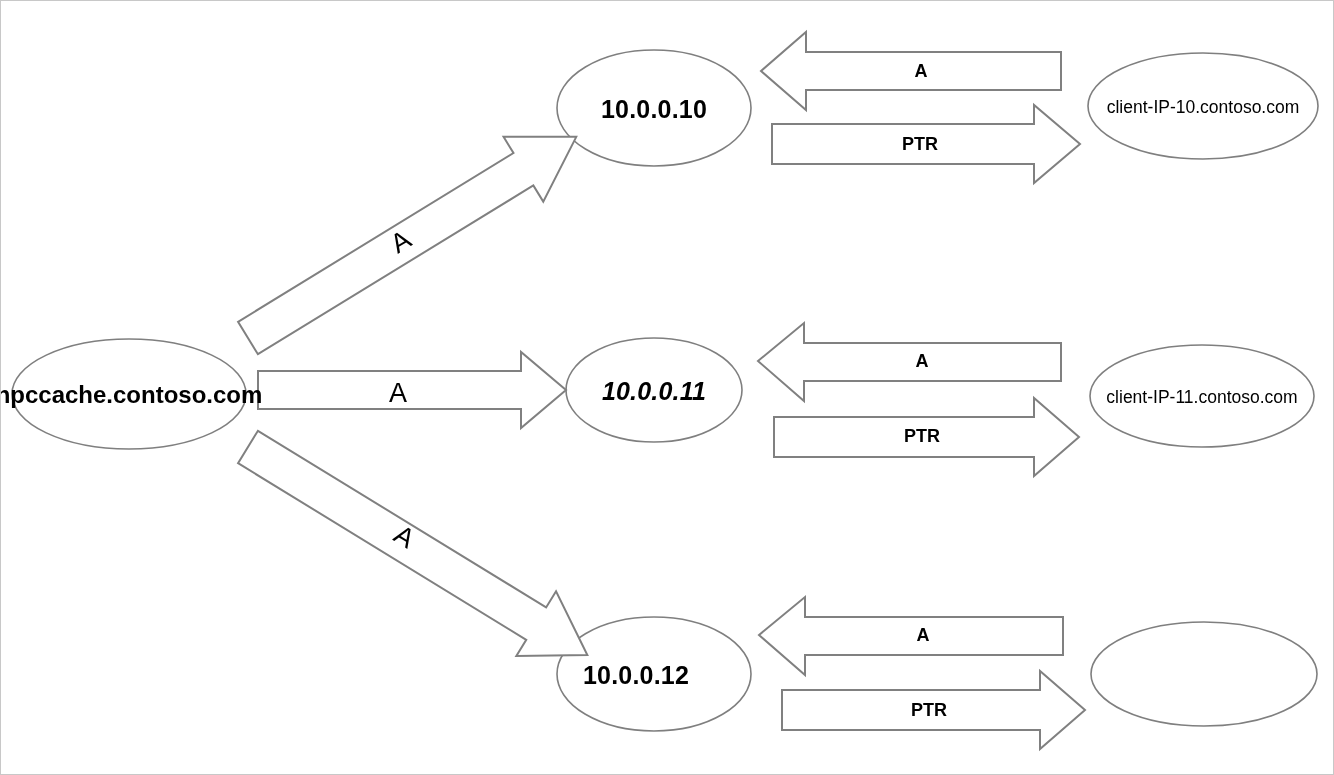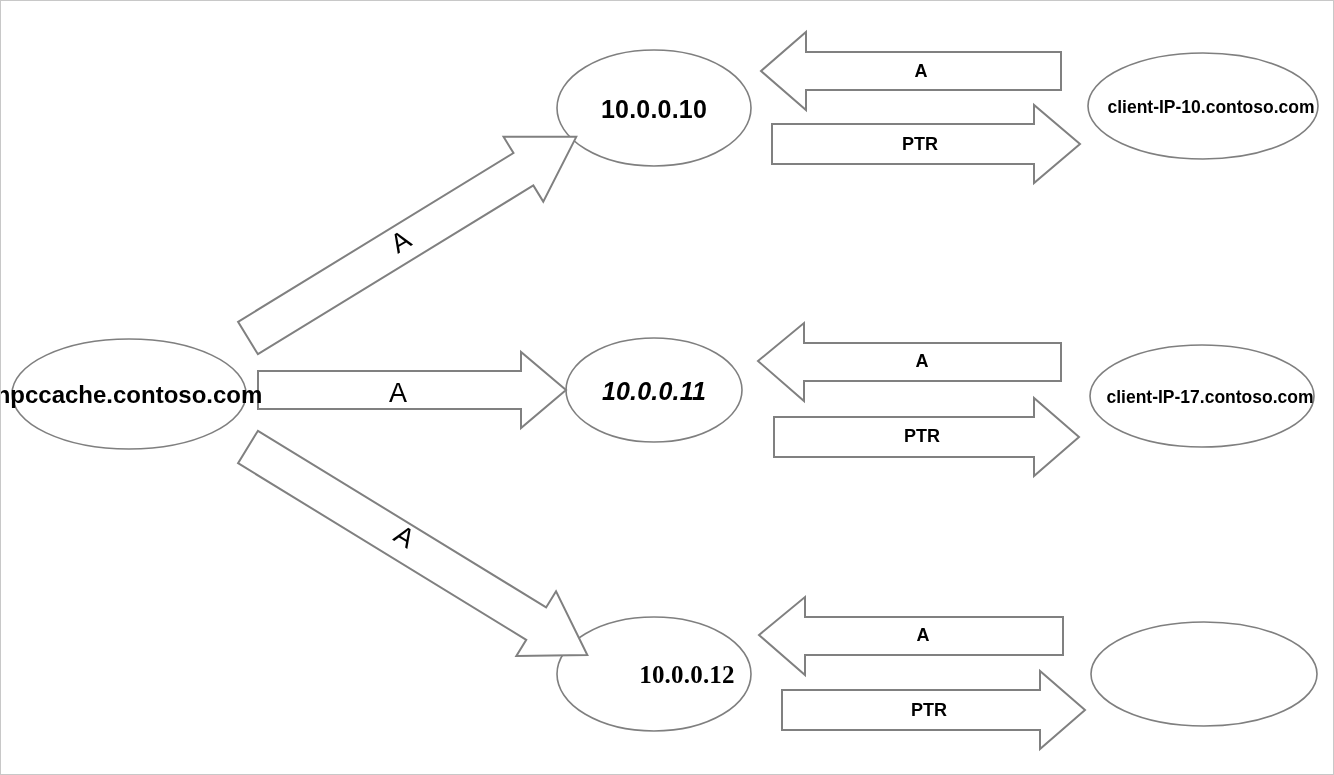--- a/index.html
+++ b/index.html
@@ -43,22 +43,21 @@
     transform: translate(-50%, -50%);
     pointer-events: none;
   }
   .node-label.ip {
     font-size: 25px;
     font-weight: bold;
     letter-spacing: 0.2px;
   }
   .node-label.host {
     font-size: 17.5px;
-    font-weight: bold;
-    margin-left: 8px;
+    font-weight: normal;
   }
   .node-label.cache {
     font-size: 24px;
     font-weight: bold;
   }
   .arrow-label {
     position: absolute;
     color: #000000;
     white-space: nowrap;
     transform-origin: 50% 50%;
@@ -181,24 +180,24 @@
                L 1039,729
                L 781,729 Z"></path>
     </g>
 
   </svg>
 
   <div class="node-label cache" style="left:128px; top:394px;">hpccache.contoso.com</div>
 
   <div class="node-label ip" style="left:653px; top:108px;">10.0.0.10</div>
   <div class="node-label ip" style="left:653px; top:390px;font-style:italic;">10.0.0.11</div>
-  <div class="node-label ip" style="left:686px; top:674px;font-family:Liberation Serif, serif;">10.0.0.12</div>
+  <div class="node-label ip" style="left:635px; top:674px;">10.0.0.12</div>
 
   <div class="node-label host" style="left:1202px; top:106px;">client-IP-10.contoso.com</div>
-  <div class="node-label host" style="left:1201px; top:396px;">client-IP-17.contoso.com</div>
+  <div class="node-label host" style="left:1201px; top:396px;">client-IP-11.contoso.com</div>
 
   <div class="arrow-label plain" style="left:400px; top:241px; transform:translate(-50%,-50%) rotate(-31.5deg);">A</div>
 
   <div class="arrow-label plain" style="left:397px; top:392px; transform:translate(-50%,-50%);">A</div>
 
   <div class="arrow-label plain" style="left:403px; top:536px; transform:translate(-50%,-50%) rotate(31.5deg);">A</div>
 
   <div class="arrow-label bold" style="left:920px; top:70px; transform:translate(-50%,-50%);">A</div>
   <div class="arrow-label bold" style="left:919px; top:143px; transform:translate(-50%,-50%);">PTR</div>
 

